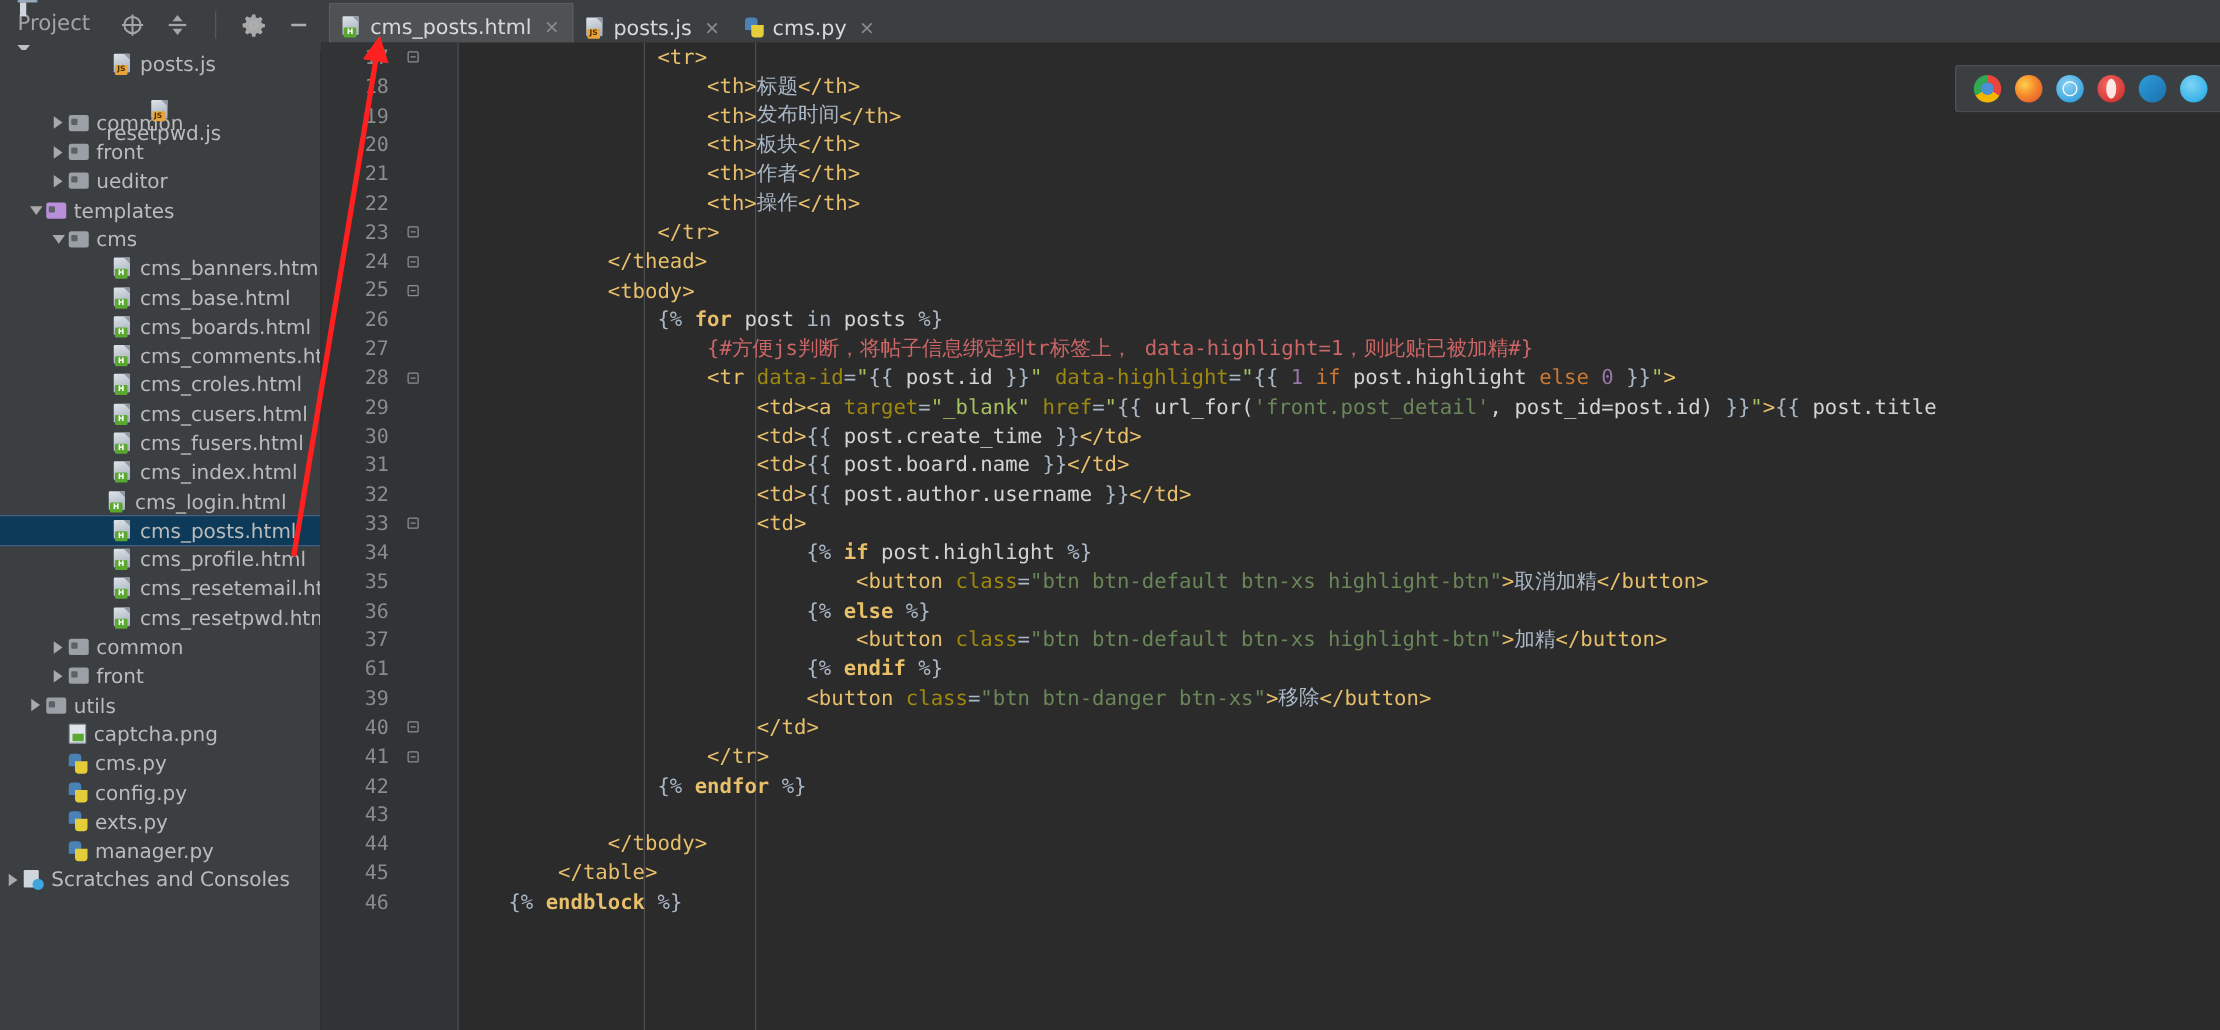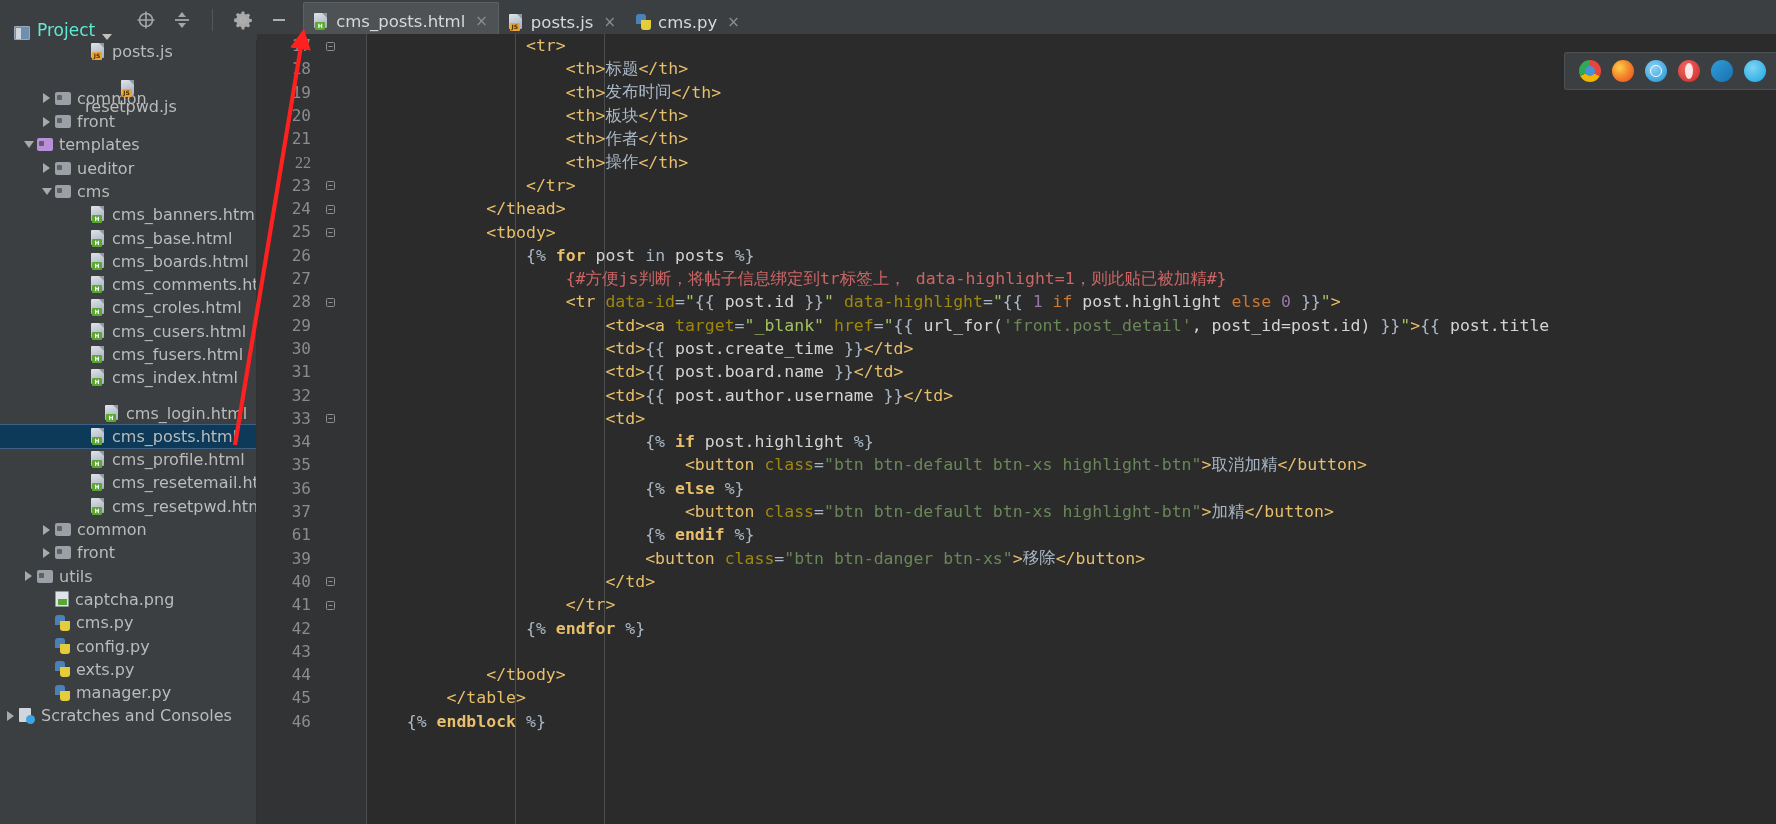--- a/index.html
+++ b/index.html
@@ -11,22 +11,22 @@
     font-family: "DejaVu Sans", sans-serif;
   }
   #app { position: relative; width: 1776px; height: 824px; background: #3c3f41; }
 
   
   .topbar {
     position: absolute; top: 0; left: 0; width: 1776px; height: 40px;
     background: #3c3f41; display: flex; align-items: stretch;
   }
   .project-btn {
-    display: flex; align-items: flex-end; gap: 7px;
-    padding: 0 10px 0 14px; height: 40px; color: #5eead4; font-size: 17px;
+    display: flex; align-items: flex-start; gap: 7px;
+    padding: 0 10px 0 14px; height: 40px; color: #a3a3a3; font-size: 17px; flex-direction: column;
   }
   .proj-icon {
     width: 16px; height: 14px; background: #6e8fb0;
     border: 1px solid #9ab; position: relative; border-radius: 1px;
   }
   .proj-icon:after {
     content:""; position:absolute; left:1px; top:1px; width:5px; height:11px;
     background:#cfd6dd;
   }
   .caret-down {
@@ -256,36 +256,36 @@
           <span class="folder"></span>
           <span class="lbl">common</span>
         </div>
         <div class="tree-row" style="padding-left: 38px;">
           <span class="tw">
             <span class="arrow-r"></span>
           </span>
           <span class="folder"></span>
           <span class="lbl">front</span>
         </div>
+        <div class="tree-row" style="padding-left: 38px;">
+          <span class="tw">
+            <span class="arrow-r"></span>
+          </span>
+          <span class="folder"></span>
+          <span class="lbl">ueditor</span>
+        </div>
         <div class="tree-row" style="padding-left: 20px;">
           <span class="tw">
             <span class="arrow-d"></span>
           </span>
           <span class="folder purple"></span>
           <span class="lbl">templates</span>
         </div>
         <div class="tree-row" style="padding-left: 38px;">
           <span class="tw">
-            <span class="arrow-r"></span>
-          </span>
-          <span class="folder"></span>
-          <span class="lbl">ueditor</span>
-        </div>
-        <div class="tree-row" style="padding-left: 38px;">
-          <span class="tw">
             <span class="arrow-d"></span>
           </span>
           <span class="folder"></span>
           <span class="lbl">cms</span>
         </div>
         <div class="tree-row" style="padding-left: 74px;">
           <span class="tw"></span>
           <span class="ficon">
             <span class="sheet"></span>
             <span class="badge html">H</span>
@@ -341,21 +341,21 @@
           <span class="lbl">cms_fusers.html</span>
         </div>
         <div class="tree-row" style="padding-left: 74px;">
           <span class="tw"></span>
           <span class="ficon">
             <span class="sheet"></span>
             <span class="badge html">H</span>
           </span>
           <span class="lbl">cms_index.html</span>
         </div>
-        <div class="tree-row" style="padding-left: 88px; margin-top: 12px;">
+        <div class="tree-row" style="padding-left: 70px;">
           <span class="tw"></span>
           <span class="ficon">
             <span class="sheet"></span>
             <span class="badge html">H</span>
           </span>
           <span class="lbl">cms_login.html</span>
         </div>
         <div class="tree-row selected" style="padding-left: 74px;">
           <span class="tw"></span>
           <span class="ficon">
@@ -484,21 +484,21 @@
     <div id="gutter-nums">
         <div class="lnum" style="top: 0px; line-height: 23.3px;">17</div>
         <div class="fold" style="top: 0px;"><svg width="11" height="11" viewBox="0 0 11 11" style="vertical-align:middle">
             <rect x="1.5" y="1.5" width="8" height="8" rx="1" fill="none" stroke="#8f8f8f" stroke-width="1"></rect>
             <path d="M3.5 5.5H7.5" stroke="#8f8f8f" stroke-width="1"></path>
           </svg></div>
         <div class="lnum" style="top: 23.3px; line-height: 23.3px;">18</div>
         <div class="lnum" style="top: 46.6px; line-height: 23.3px;">19</div>
         <div class="lnum" style="top: 69.9px; line-height: 23.3px;">20</div>
         <div class="lnum" style="top: 93.2px; line-height: 23.3px;">21</div>
-        <div class="lnum" style="top: 116.5px; line-height: 23.3px; font-family: Liberation Serif, serif;">22</div>
+        <div class="lnum" style="top: 116.5px; line-height: 23.3px;">22</div>
         <div class="lnum" style="top: 139.8px; line-height: 23.3px;">23</div>
         <div class="fold" style="top: 139.8px;"><svg width="11" height="11" viewBox="0 0 11 11" style="vertical-align:middle">
             <rect x="1.5" y="1.5" width="8" height="8" rx="1" fill="none" stroke="#8f8f8f" stroke-width="1"></rect>
             <path d="M3.5 5.5H7.5" stroke="#8f8f8f" stroke-width="1"></path>
           </svg></div>
         <div class="lnum" style="top: 163.1px; line-height: 23.3px;">24</div>
         <div class="fold" style="top: 163.1px;"><svg width="11" height="11" viewBox="0 0 11 11" style="vertical-align:middle">
             <rect x="1.5" y="1.5" width="8" height="8" rx="1" fill="none" stroke="#8f8f8f" stroke-width="1"></rect>
             <path d="M3.5 5.5H7.5" stroke="#8f8f8f" stroke-width="1"></path>
           </svg></div>

